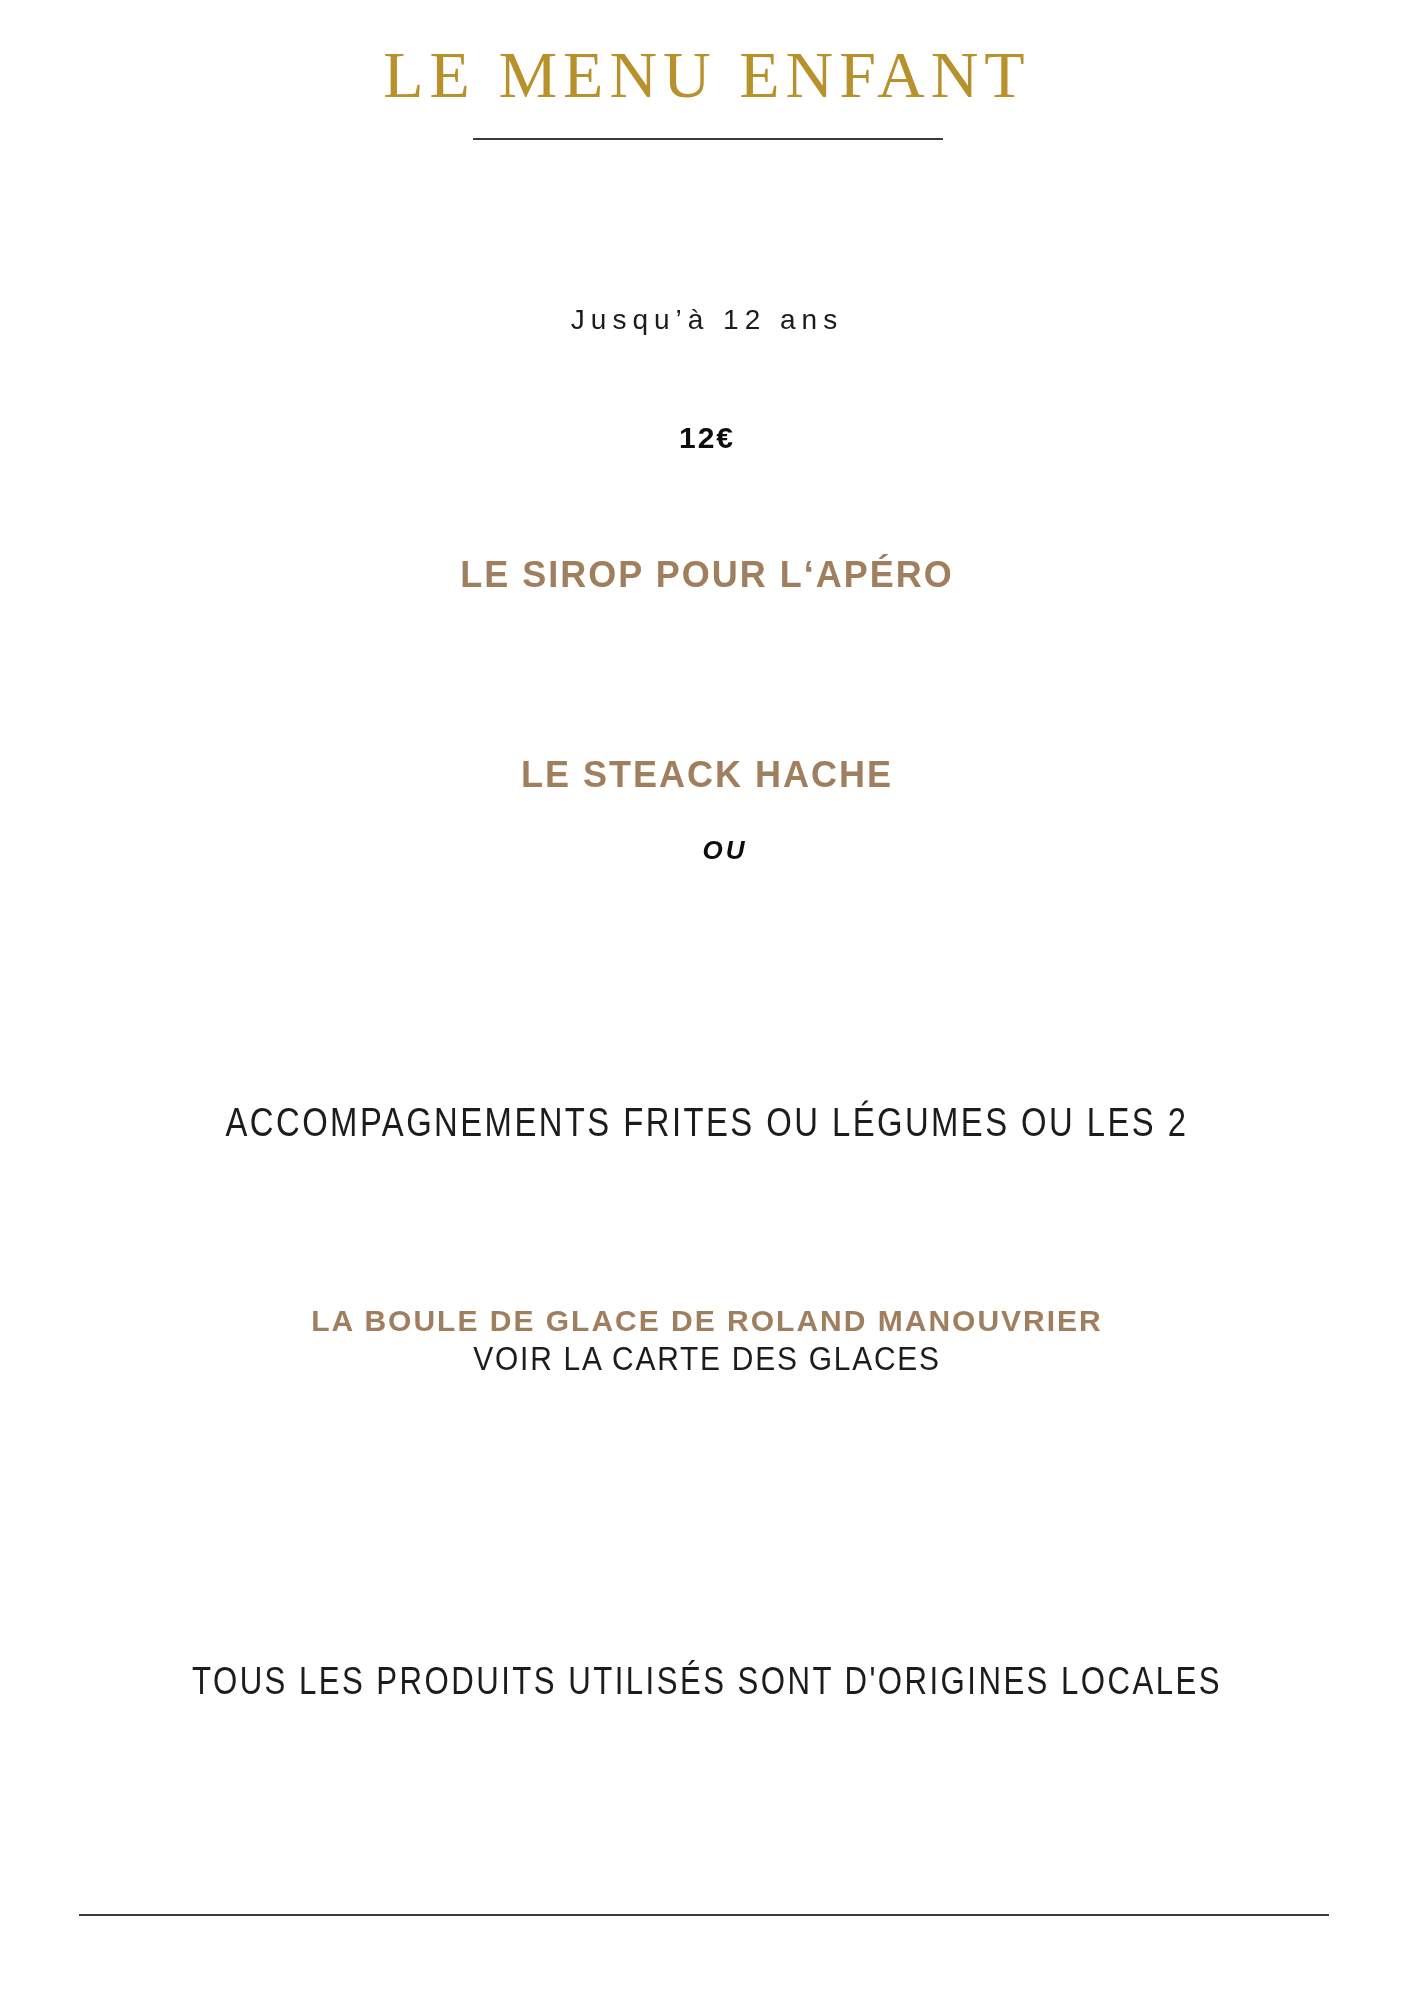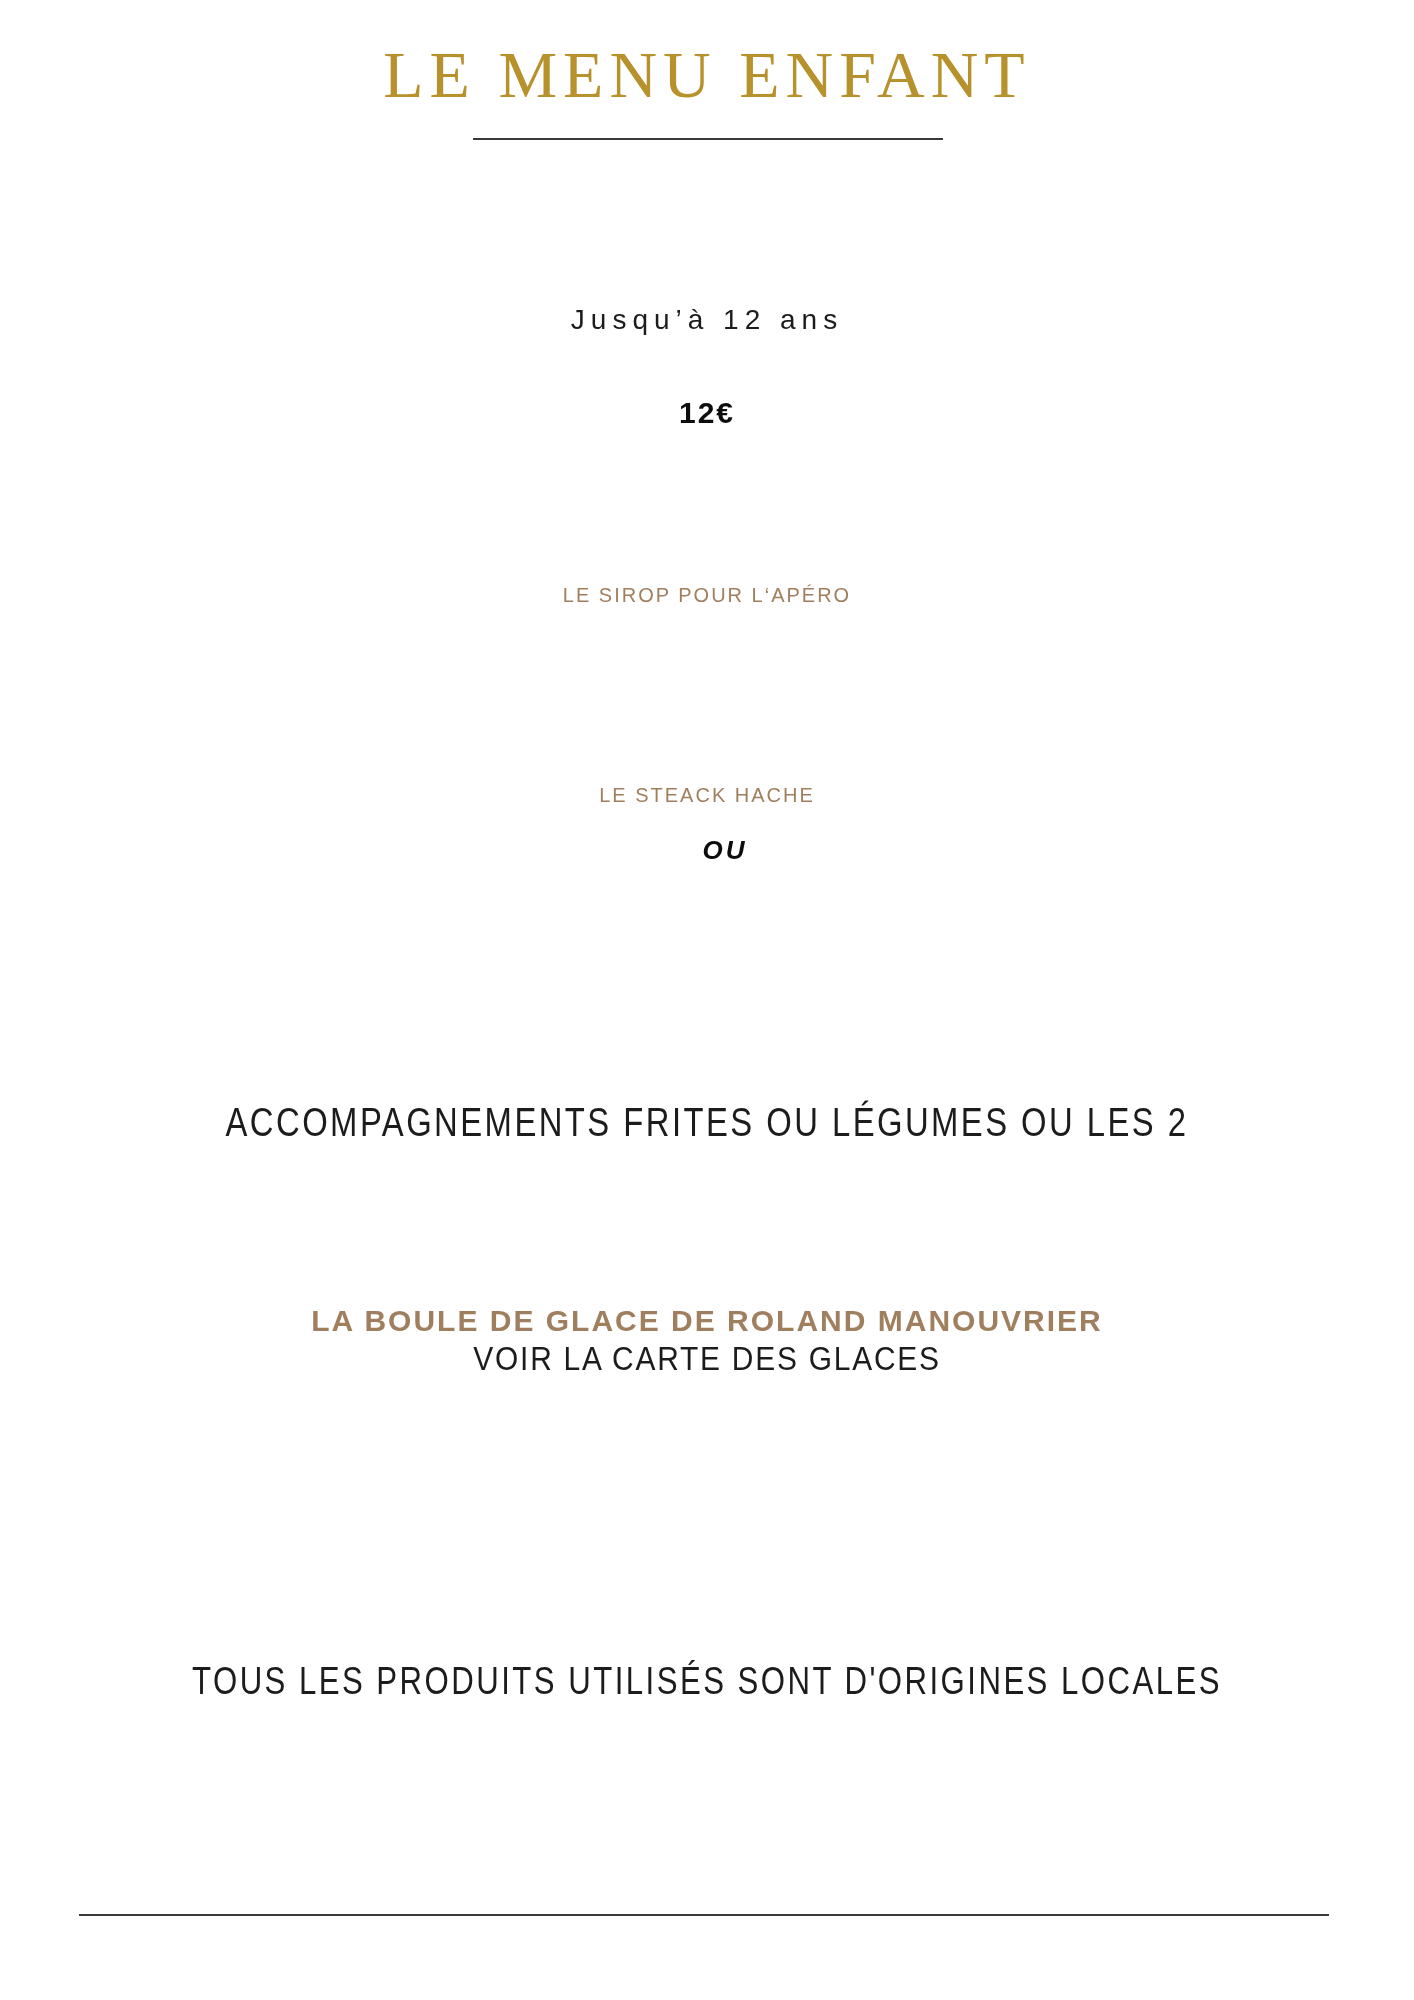--- a/index.html
+++ b/index.html
@@ -44,32 +44,31 @@
     width:470px;
   }
   .age-note{
     top:306px;
     font-size:28px;
     letter-spacing:6px;
     color:var(--ink);
     font-weight:400;
   }
   .price{
-    top:398px;
+    top:423px;
     font-size:30px;
     letter-spacing:2px;
     color:#0d0d0d;
     font-weight:700;
   }
   .brown-heading{
-    font-size:20px;
+    font-size:36px;
     letter-spacing:2px;
     color:var(--brown);
-    font-weight:400;
-    margin-top:28px;
+    font-weight:700;
   }
   .starter{ top:557px; }
   .main1{ top:757px; }
   .or-sep{
     top:837px;
     font-size:26px;
     letter-spacing:3px;
     color:#0d0d0d;
     font-weight:700;
     font-style:italic;

